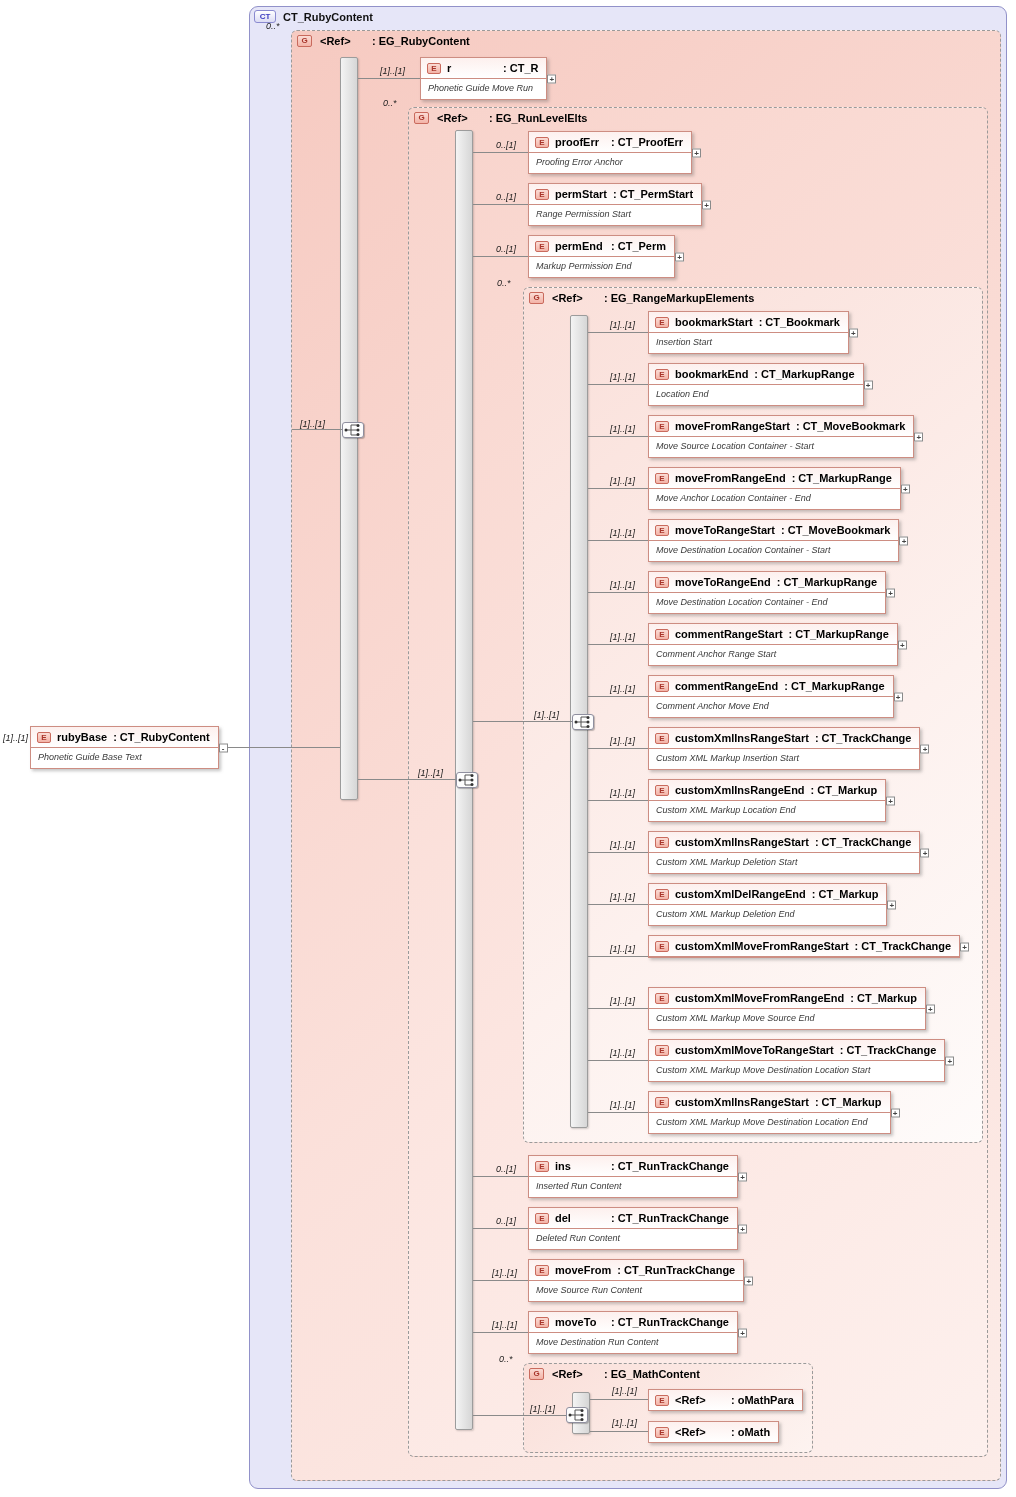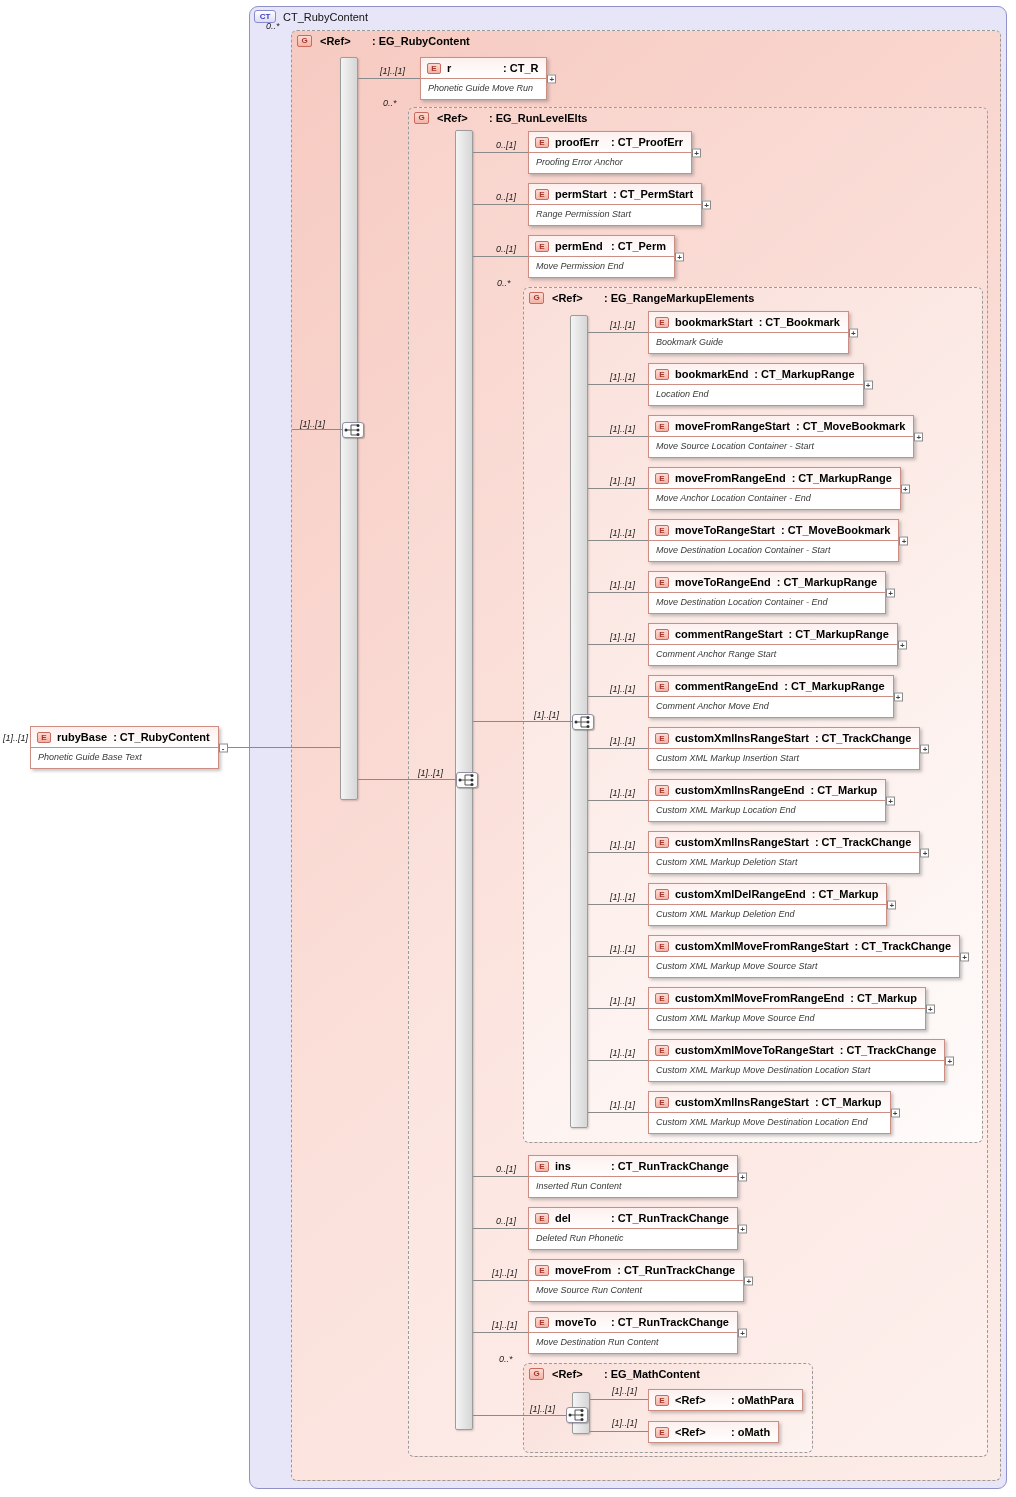--- a/index.html
+++ b/index.html
@@ -1,19 +1,19 @@
 <!DOCTYPE html>
 <html><head>
 <meta charset="utf-8">
 <style>
   html,body{margin:0;padding:0;background:#fff;}
   .canvas{position:relative;width:1016px;height:1497px;background:#fff;font-family:"Liberation Sans",sans-serif;overflow:hidden;}
   .ct-box{position:absolute;left:249px;top:6px;width:758px;height:1483px;background:#e6e6f8;border:1px solid #9191c9;border-radius:9px;box-sizing:border-box;}
   .ct-head{display:flex;align-items:center;gap:7px;padding:3px 0 0 4px;}
-  .ct-title{font-weight:normal;font-size:11px;color:#111;}
+  .ct-title{font-weight:bold;font-size:11px;color:#111;}
   .badge{display:inline-flex;align-items:center;justify-content:center;font-weight:bold;font-size:8px;line-height:1;border-radius:2px;box-sizing:border-box;flex:none;}
   .badge-ct{width:22px;height:13px;color:#3c3cc0;border:1px solid #8a8ad0;background:linear-gradient(#ffffff,#dcdcf4);border-radius:3px;}
   .badge-g{width:15px;height:12px;color:#a8352b;border:1px solid #c96a5d;background:linear-gradient(#fbdcd5,#f3b3a7);}
   .badge-e{width:14px;height:11px;color:#a8352b;border:1px solid #c96a5d;background:linear-gradient(#fbdcd5,#f3b3a7);}
   .dashed{position:absolute;border:1px dashed #9a9a9a;border-radius:6px;box-sizing:border-box;}
   .g1{background:linear-gradient(140deg,#f6cac1,#fbe0da 55%,#fcece8);}
   .g2{background:linear-gradient(140deg,#f8d3cb,#fce5e0 55%,#fdf0ed);}
   .g3{background:linear-gradient(140deg,#fadfd9,#fdf1ee 60%,#fefbfa);}
   .g4{background:linear-gradient(140deg,#fadfd9,#fdf3f0);}
   .g-head{display:flex;align-items:center;gap:8px;padding:4px 0 0 5px;white-space:nowrap;}
@@ -187,35 +187,35 @@
   </div>
   <div class="el-wrap" style="left:528px;top:235px;">
     <div class="hline" style="left:-55px;top:21px;width:55px;"></div>
     <span class="card" style="left:-32px;top:9px;">0..[1]</span>
     <div class="el-box">
       <div class="el-head">
         <span class="badge badge-e">E</span>
         <span class="el-name">permEnd</span>
         <span class="el-type">: CT_Perm</span>
       </div>
-      <div class="el-anno">Move Permission End</div>
+      <div class="el-anno">Markup Permission End</div>
       <span class="expander">+</span>
     </div>
   </div>
 
   <div class="el-wrap" style="left:648px;top:311px;">
     <div class="hline" style="left:-60px;top:21px;width:60px;"></div>
     <span class="card" style="left:-38px;top:9px;">[1]..[1]</span>
     <div class="el-box">
       <div class="el-head">
         <span class="badge badge-e">E</span>
         <span class="el-name">bookmarkStart</span>
         <span class="el-type">: CT_Bookmark</span>
       </div>
-      <div class="el-anno">Bookmark Guide</div>
+      <div class="el-anno">Insertion Start</div>
       <span class="expander">+</span>
     </div>
   </div>
   <div class="el-wrap" style="left:648px;top:363px;">
     <div class="hline" style="left:-60px;top:21px;width:60px;"></div>
     <span class="card" style="left:-38px;top:9px;">[1]..[1]</span>
     <div class="el-box">
       <div class="el-head">
         <span class="badge badge-e">E</span>
         <span class="el-name">bookmarkEnd</span>
@@ -357,21 +357,20 @@
   </div>
   <div class="el-wrap" style="left:648px;top:935px;">
     <div class="hline" style="left:-60px;top:21px;width:60px;"></div>
     <span class="card" style="left:-38px;top:9px;">[1]..[1]</span>
     <div class="el-box">
       <div class="el-head">
         <span class="badge badge-e">E</span>
         <span class="el-name">customXmlMoveFromRangeStart</span>
         <span class="el-type">: CT_TrackChange</span>
       </div>
-      <div class="el-anno">Custom XML Markup Move Source Start</div>
       <span class="expander">+</span>
     </div>
   </div>
   <div class="el-wrap" style="left:648px;top:987px;">
     <div class="hline" style="left:-60px;top:21px;width:60px;"></div>
     <span class="card" style="left:-38px;top:9px;">[1]..[1]</span>
     <div class="el-box">
       <div class="el-head">
         <span class="badge badge-e">E</span>
         <span class="el-name">customXmlMoveFromRangeEnd</span>
@@ -423,21 +422,21 @@
   </div>
   <div class="el-wrap" style="left:528px;top:1207px;">
     <div class="hline" style="left:-55px;top:21px;width:55px;"></div>
     <span class="card" style="left:-32px;top:9px;">0..[1]</span>
     <div class="el-box">
       <div class="el-head">
         <span class="badge badge-e">E</span>
         <span class="el-name">del</span>
         <span class="el-type">: CT_RunTrackChange</span>
       </div>
-      <div class="el-anno">Deleted Run Phonetic</div>
+      <div class="el-anno">Deleted Run Content</div>
       <span class="expander">+</span>
     </div>
   </div>
   <div class="el-wrap" style="left:528px;top:1259px;">
     <div class="hline" style="left:-55px;top:21px;width:55px;"></div>
     <span class="card" style="left:-36px;top:9px;">[1]..[1]</span>
     <div class="el-box">
       <div class="el-head">
         <span class="badge badge-e">E</span>
         <span class="el-name">moveFrom</span>

